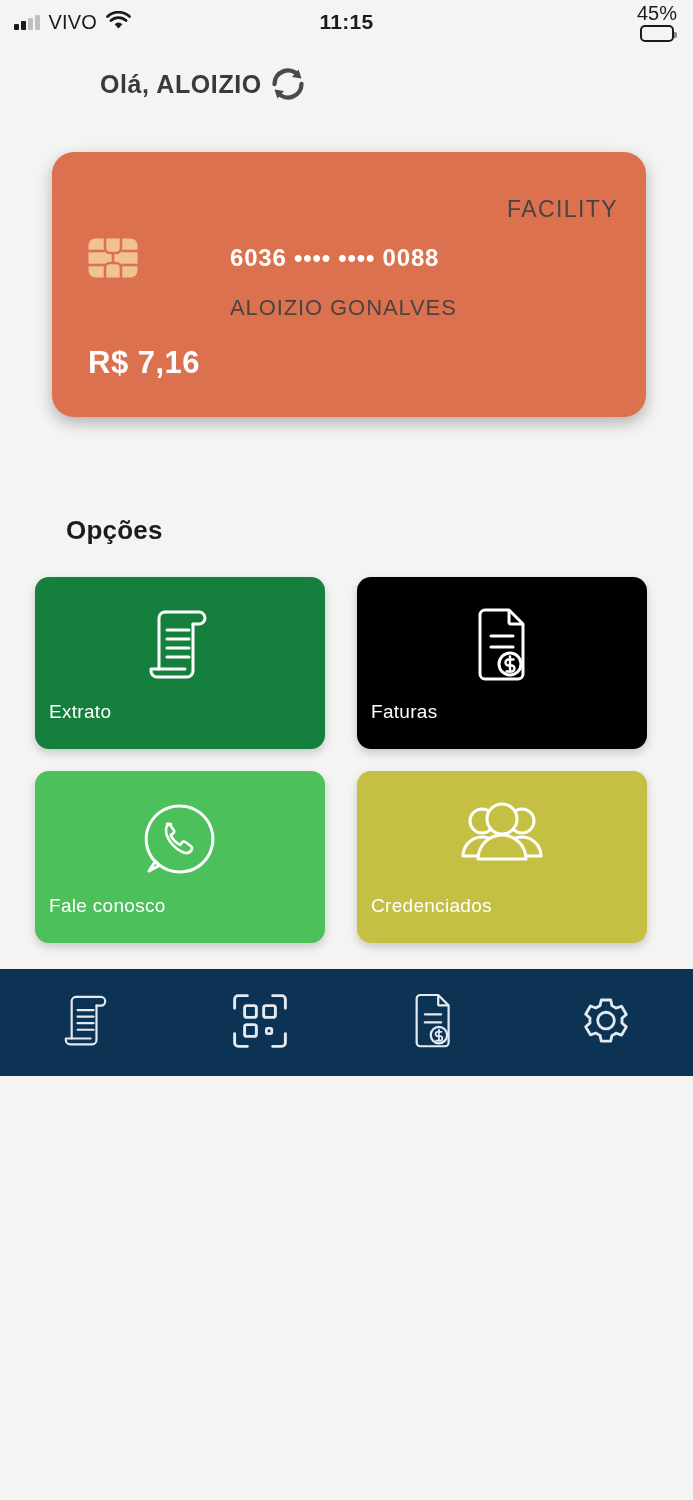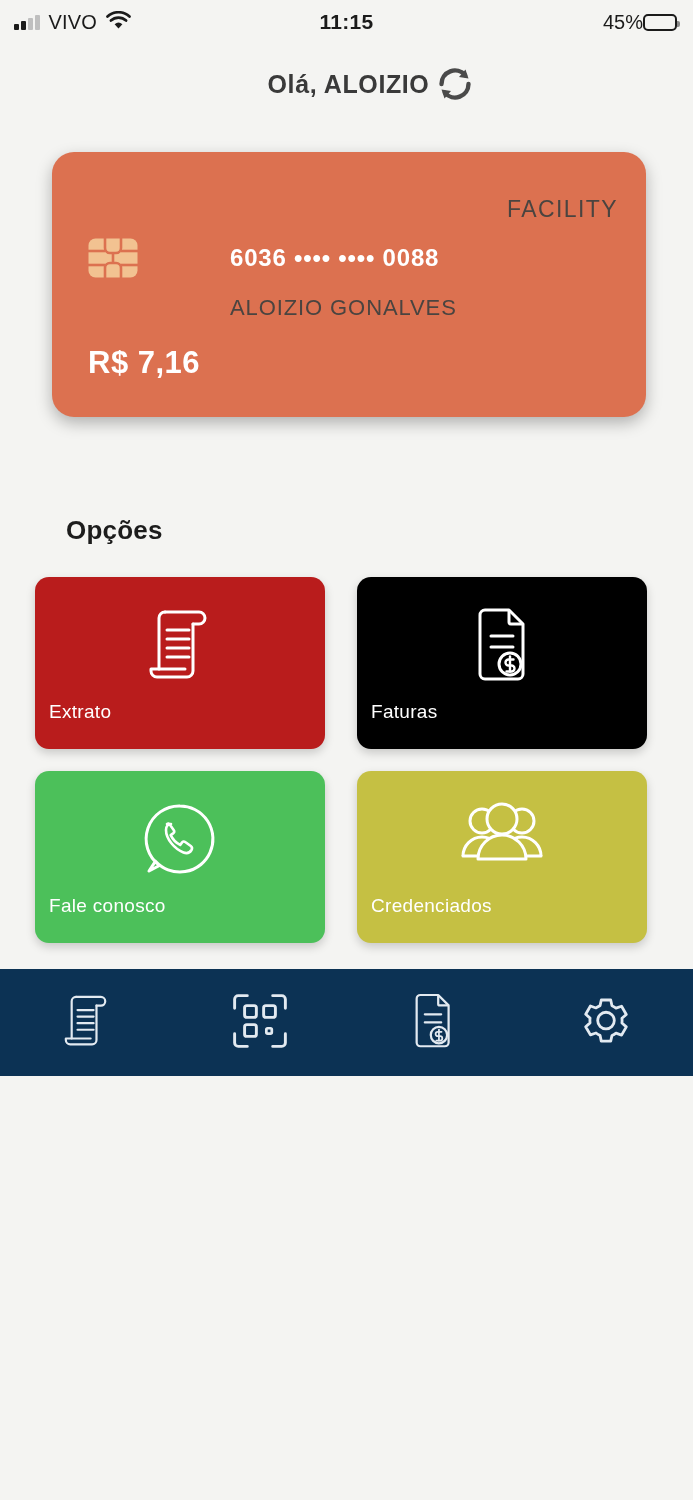--- a/index.html
+++ b/index.html
@@ -22,29 +22,29 @@
   .bars { display: flex; align-items: flex-end; gap: 2.5px; height: 15px; }
   .bars i { display: block; width: 4.5px; border-radius: 1px; background: #BFBFBF; }
   .bars i.on { background: #1B1B1B; }
   .bars i:nth-child(1) { height: 6px; }
   .bars i:nth-child(2) { height: 9px; }
   .bars i:nth-child(3) { height: 12px; }
   .bars i:nth-child(4) { height: 15px; }
   .carrier { font-size: 20px; color: #1B1B1B; letter-spacing: .2px; }
   .sb-center { font-size: 21px; font-weight: bold; color: #1B1B1B; letter-spacing: .3px;
                position: absolute; left: 0; right: 0; top: 10px; text-align: center; }
-  .sb-right { display: flex; align-items: center; z-index: 2; }
+  .sb-right { display: flex; align-items: center; z-index: 2; flex-direction: column; }
   .battpct { font-size: 20px; color: #1B1B1B; }
   .batt { position: relative; width: 34px; height: 17px; border: 2px solid #1B1B1B; border-radius: 5px; padding: 1.5px; }
   .batt::after { content: ""; position: absolute; right: -5px; top: 5px; width: 3px; height: 6px;
                  background: #8A8A8A; border-radius: 0 2px 2px 0; }
   .batt .lvl { height: 100%; background: #1B1B1B; border-radius: 2px; }
 
   
-  .header { height: 80px; flex: 0 0 80px; display: flex; align-items: center; justify-content: center;
+  .header { height: 80px; flex: 0 0 80px; display: flex; align-items: center; justify-content: flex-start;
             padding: 0 44px 0 100px; }
   .greeting { font-size: 25px; font-weight: bold; color: #3A3A3A; letter-spacing: .6px; }
   .refresh-btn { width: 52px; height: 52px; display: flex; align-items: center; justify-content: center; cursor: pointer; }
 
   
   .card-wrap { padding: 28px 47px 0 52px; }
   .card {
     position: relative; height: 265px; border-radius: 22px;
     background: #DC7150;
     box-shadow: 0 6px 16px rgba(0,0,0,.28);
@@ -130,21 +130,21 @@
       <div class="cardnum">6036 •••• •••• 0088</div>
       <div class="cardname">ALOIZIO GONALVES</div>
       <div class="balance">R$ 7,16</div>
     </div>
   </div>
 
   <div class="sec-title">Opções</div>
 
   <div class="grid">
 
-    <div class="tile" id="tile-0" style="background: #b91c1c;">
+    <div class="tile" id="tile-0" style="background: #15803d;">
       <span class="ico">
         <svg width="74" height="80" viewBox="0 0 74 80">
           <path d="M22 7 h34 a6 6 0 0 1 0 12 h-6" stroke="#fff" stroke-width="3" fill="none" stroke-linecap="round" stroke-linejoin="round"></path>
           <path d="M50 19 V66 a6 6 0 0 1 -6 6 H14 a6 6 0 0 1 -6 -6 v-2 h34" stroke="#fff" stroke-width="3" fill="none" stroke-linecap="round" stroke-linejoin="round"></path>
           <path d="M22 7 a6 6 0 0 0 -6 6 V64" stroke="#fff" stroke-width="3" fill="none" stroke-linecap="round"></path>
           <line x1="24" y1="25" x2="46" y2="25" stroke="#fff" stroke-width="3" stroke-linecap="round"></line>
           <line x1="24" y1="34" x2="46" y2="34" stroke="#fff" stroke-width="3" stroke-linecap="round"></line>
           <line x1="24" y1="43" x2="46" y2="43" stroke="#fff" stroke-width="3" stroke-linecap="round"></line>
           <line x1="24" y1="52" x2="46" y2="52" stroke="#fff" stroke-width="3" stroke-linecap="round"></line>
         </svg>

